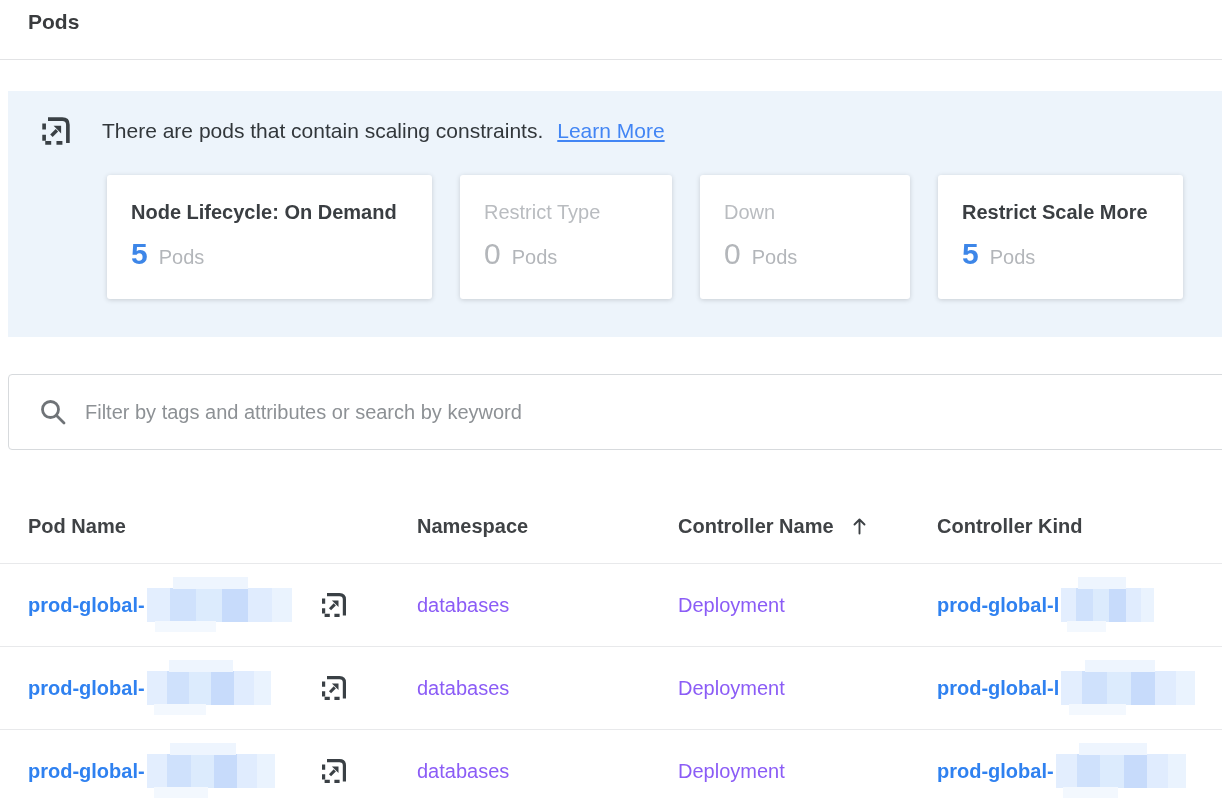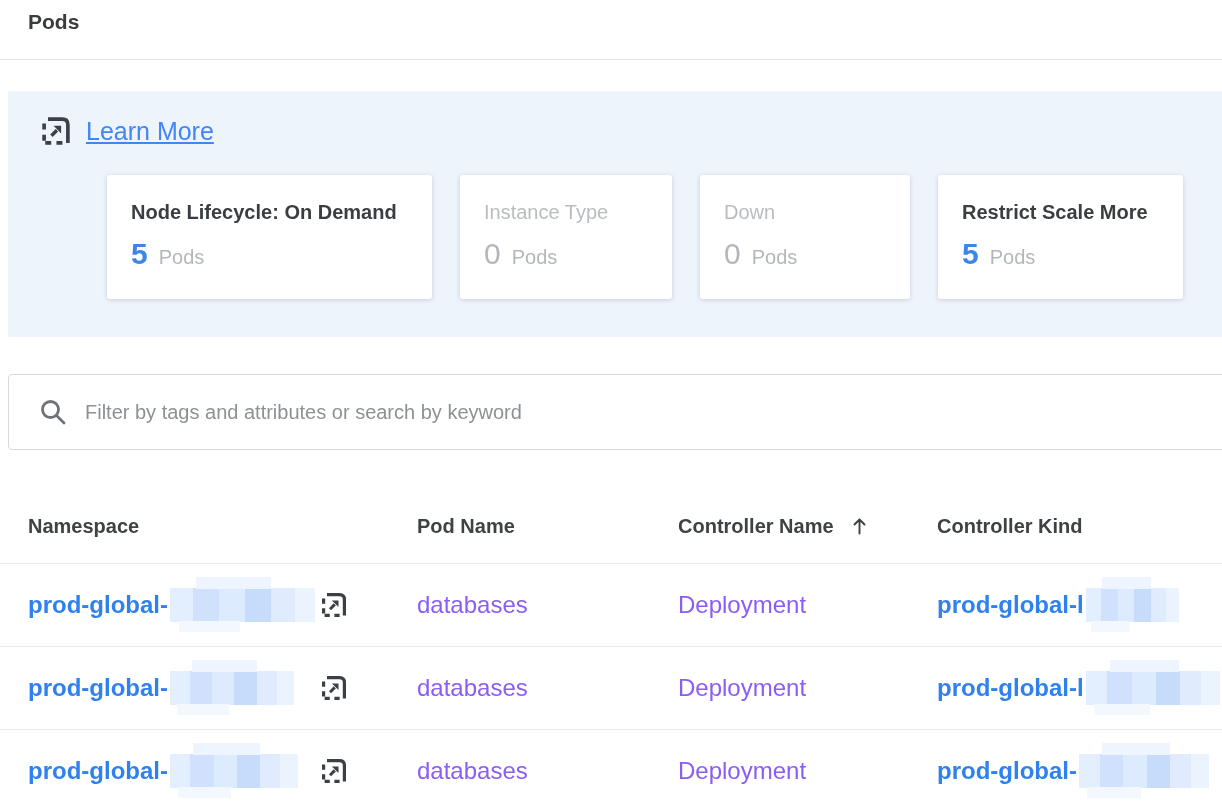--- a/index.html
+++ b/index.html
@@ -9,21 +9,21 @@
     position:relative;
   }
   .page-title{margin:0;padding:9px 0 0 28px;font-size:21px;line-height:26px;font-weight:700;color:#3a3c3e;}
   .top-divider{border:0;border-top:1px solid #e2e3e5;margin:24px 0 0 0;}
 
   
   .banner{margin:31px 0 0 8px;width:1220px;background:#edf4fb;padding:24px 0 38px 32px;box-sizing:border-box;}
   .banner-header{display:flex;align-items:center;}
   .banner-icon{width:32px;height:32px;flex:0 0 32px;}
   .banner-text{margin-left:30px;font-size:21px;color:#32373b;}
-  .learn-more{margin-left:14px;font-size:25px;color:#4285f4;text-decoration:underline;cursor:pointer;}
+  .learn-more{margin-left:14px;font-size:21px;color:#4285f4;text-decoration:underline;cursor:pointer;}
   .cards{display:flex;gap:28px;margin:28px 0 0 67px;}
   .card{background:#ffffff;border-radius:3px;box-shadow:0 1px 5px rgba(0,0,0,0.16);
         padding:26px 24px 0 24px;height:124px;box-sizing:border-box;}
   .card-w1{width:325px;} .card-w2{width:212px;} .card-w3{width:210px;} .card-w4{width:245px;}
   .card-title{font-size:20px;font-weight:600;color:#3a3e42;white-space:nowrap;}
   .card-count-row{margin-top:13px;display:flex;align-items:baseline;}
   .card-count{font-size:30px;font-weight:600;color:#3d86e8;}
   .card-unit{font-size:20px;color:#b3b6ba;margin-left:11px;}
   .card.inactive .card-title{color:#b9bcc0;font-weight:400;}
   .card.inactive .card-count{color:#b3b6ba;font-weight:400;}
@@ -34,21 +34,21 @@
   .search-icon{width:28px;height:28px;flex:0 0 28px;}
   .search-input{border:0;outline:none;margin-left:16px;flex:1;font-size:20px;color:#4a4d50;
     font-family:"Liberation Sans","DejaVu Sans",sans-serif;background:transparent;}
   .search-input::placeholder{color:#8d9195;opacity:1;}
 
   
   .grid-row{display:grid;grid-template-columns:389px 261px 259px auto;padding-left:28px;align-items:center;}
   .thead{margin-top:40px;height:73px;border-bottom:1px solid #e8e9eb;}
   .th{font-size:20px;font-weight:600;color:#3f4245;display:flex;align-items:center;cursor:pointer;}
   .sort-icon{margin-left:18px;display:inline-flex;}
-  .trow{height:82px;border-bottom:1px solid #e8e9eb;font-size:24px;}
+  .trow{height:82px;border-bottom:1px solid #e8e9eb;font-size:20px;}
   .cell{color:#8b5cf6;}
   .pod-cell{position:relative;display:flex;align-items:center;}
   .name-link{color:#2f81f0;font-weight:600;text-decoration:none;cursor:pointer;white-space:nowrap;}
   .row-scale-icon{position:absolute;left:292px;width:28px;height:28px;cursor:pointer;}
   .ctrl-cell{display:flex;align-items:center;}
 
   
   .redact{display:inline-block;height:34px;margin-left:2px;position:relative;
     background:linear-gradient(90deg,
       #e3eefe 0%,#e3eefe 16%,#cfe1fc 16%,#cfe1fc 34%,#dcebfd 34%,#dcebfd 52%,
@@ -73,32 +73,33 @@
 </svg>
 
 <h1 class="page-title">Pods</h1>
 <hr class="top-divider">
 
 <div class="banner">
   <div class="banner-header">
     <svg class="banner-icon" viewBox="0 0 28 28">
         <use href="#scale-glyph"></use>
       </svg>
+    <span class="banner-text">There are pods that contain scaling constraints.</span>
     <a class="learn-more">Learn More</a>
   </div>
   <div class="cards">
     <div class="card card-w1">
       <div class="card-title">Node Lifecycle: On Demand</div>
       <div class="card-count-row">
         <span class="card-count">5</span>
         <span class="card-unit">Pods</span>
       </div>
     </div>
     <div class="card card-w2 inactive">
-      <div class="card-title">Instance Type</div>
+      <div class="card-title">Restrict Type</div>
       <div class="card-count-row">
         <span class="card-count">0</span>
         <span class="card-unit">Pods</span>
       </div>
     </div>
     <div class="card card-w3 inactive">
       <div class="card-title">Down</div>
       <div class="card-count-row">
         <span class="card-count">0</span>
         <span class="card-unit">Pods</span>
@@ -117,24 +118,24 @@
 <div class="search-box">
   <svg class="search-icon" viewBox="0 0 28 28">
     <circle cx="11.5" cy="11.5" r="8" fill="none" stroke="#6f7377" stroke-width="2.8"></circle>
     <path d="M17.5 17.5 L25 25" stroke="#6f7377" stroke-width="2.8" stroke-linecap="round"></path>
   </svg>
   <input class="search-input" type="text" placeholder="Filter by tags and attributes or search by keyword" style="">
 </div>
 
 <div class="grid-row thead">
   <div class="th">
-    <span>Namespace</span>
+    <span>Pod Name</span>
   </div>
   <div class="th">
-    <span>Pod Name</span>
+    <span>Namespace</span>
   </div>
   <div class="th">
     <span>Controller Name</span>
     <span class="sort-icon">
       <svg width="15" height="19" viewBox="0 0 15 19">
         <path d="M7.5 16.5 V3 M2.5 7.5 L7.5 2.5 L12.5 7.5" fill="none" stroke="#3c4044" stroke-width="1.9" stroke-linecap="round" stroke-linejoin="round"></path>
       </svg>
     </span>
   </div>
   <div class="th">

